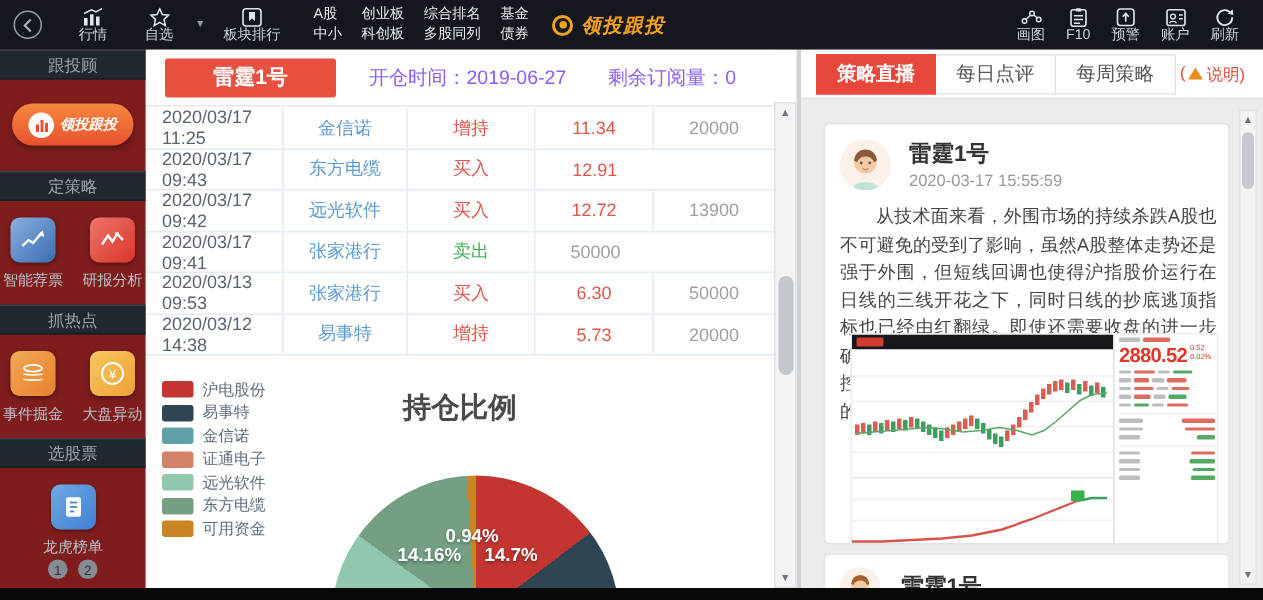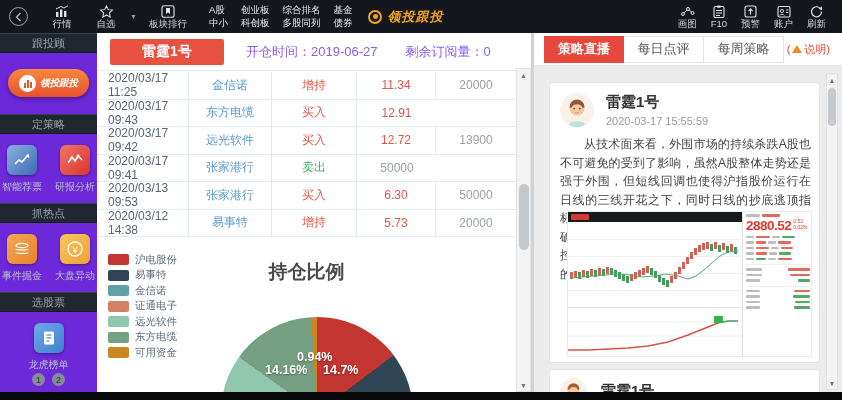--- a/index.html
+++ b/index.html
@@ -19,21 +19,21 @@
   .mlinks span{font-size:9.5px;color:#e8ecef;line-height:12px;white-space:nowrap;cursor:pointer;}
   .brand{display:flex;align-items:center;gap:5px;margin-left:16px;}
   .brandring{width:14px;height:14px;border-radius:50%;border:2px solid #f5a21b;display:flex;align-items:center;justify-content:center;}
   .brandring i{display:block;width:5px;height:5px;border-radius:50%;background:#f5a21b;}
   .brandtxt{color:#f5a21b;font-weight:bold;font-style:italic;font-size:13px;letter-spacing:1px;white-space:nowrap;}
   .tools{margin-left:auto;display:flex;gap:14px;margin-right:16px;}
   .tool{display:flex;flex-direction:column;align-items:center;gap:1px;cursor:pointer;}
   .tool .lbl{font-size:9.5px;color:#ccd2d8;line-height:1;white-space:nowrap;}
 
   
-  .sidebar{position:absolute;left:0;top:33px;width:97px;height:359px;background:#6d28d9;z-index:20;}
+  .sidebar{position:absolute;left:0;top:33px;width:97px;height:359px;background:#7f1d1d;z-index:20;}
   .sec{height:20px;background:#21272e;border-top:1px solid #39414b;border-bottom:1px solid #181d22;display:flex;align-items:center;justify-content:center;font-size:11px;color:#9ba5ae;white-space:nowrap;}
   .pill{width:81px;height:28px;margin:16px auto 17px;border-radius:15px;background:linear-gradient(180deg,#f6883f,#e9512d);display:flex;align-items:center;justify-content:center;gap:4px;box-shadow:0 2px 4px rgba(0,0,0,.35);cursor:pointer;}
   .pillcirc{width:17px;height:17px;background:#fff;border-radius:50%;display:flex;align-items:flex-end;justify-content:center;gap:1px;padding-bottom:4px;}
   .pillcirc b{display:block;width:2px;background:#e9512d;}
   .pilltxt{color:#fff;font-size:9.5px;font-weight:bold;font-style:italic;white-space:nowrap;}
   .tilerow{display:flex;justify-content:center;gap:13px;margin-top:11px;margin-bottom:9px;}
   .tilecol{display:flex;flex-direction:column;align-items:center;gap:5px;cursor:pointer;}
   .tile{width:30px;height:30px;border-radius:6px;display:flex;align-items:center;justify-content:center;box-shadow:0 1px 3px rgba(0,0,0,.4);}
   .tile.blue{background:linear-gradient(135deg,#8cb0e0,#3a6cb3);}
   .tile.red{background:linear-gradient(135deg,#f0756a,#d8352a);}
@@ -89,21 +89,21 @@
   .feed{position:absolute;left:15px;top:49px;width:271px;}
   .card{background:#fff;border:1px solid #e3e3e3;border-radius:4px;}
   .card1{height:281px;padding:10px;position:relative;overflow:hidden;}
   .card2{margin-top:6px;height:44px;display:flex;align-items:center;padding:0 10px;gap:14px;}
   .avatar{width:34px;height:34px;border-radius:50%;background:#fdf3ec;overflow:hidden;flex:0 0 auto;}
   .avatar.small{width:27px;height:27px;}
   .phead{position:absolute;left:56px;top:10px;}
   .pname{font-size:15px;font-weight:bold;color:#333;white-space:nowrap;}
   .ptime{font-size:11px;color:#999;margin-top:3px;}
   .pbody{position:absolute;left:10px;top:52px;width:251px;font-size:12px;color:#444;line-height:18.5px;text-indent:24px;text-align:justify;}
-  .pimg{position:absolute;left:17px;top:128px;width:245px;height:146px;border:1px solid #ececec;background:#fff;overflow:hidden;cursor:pointer;}
+  .pimg{position:absolute;left:17px;top:139px;width:245px;height:146px;border:1px solid #ececec;background:#fff;overflow:hidden;cursor:pointer;}
   .pi-topbar{position:absolute;left:0;top:0;width:174px;height:10px;background:#16181b;}
   .pi-badge{position:absolute;left:3px;top:2px;width:18px;height:6px;background:#d23c2e;border-radius:1px;}
   .pi-chart{position:absolute;left:0;top:10px;width:174px;height:84px;background:#fff;}
   .pi-grid{position:absolute;left:0;width:174px;height:0;border-top:1px solid #f0f0f0;}
   .candle{position:absolute;width:3px;height:7px;}
   .pi-sub{position:absolute;left:0;top:95px;width:174px;height:51px;border-top:1px solid #e5e5e5;background:#fff;}
   .pi-quote{position:absolute;left:174px;top:0;width:71px;height:146px;border-left:1px solid #e0e0e0;background:#fff;padding:2px 3px;}
   .qrow{display:flex;align-items:center;gap:2px;margin-top:3px;}
   .qb{height:2.5px;border-radius:1px;flex:0 0 auto;}
   .qb.g{background:#bdbdbd;} .qb.r{background:#e06a5e;} .qb.gr{background:#52ab63;}

